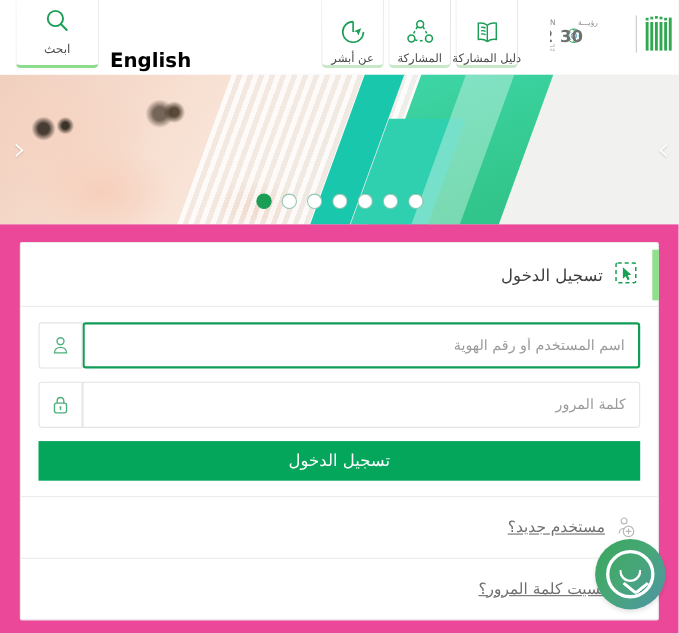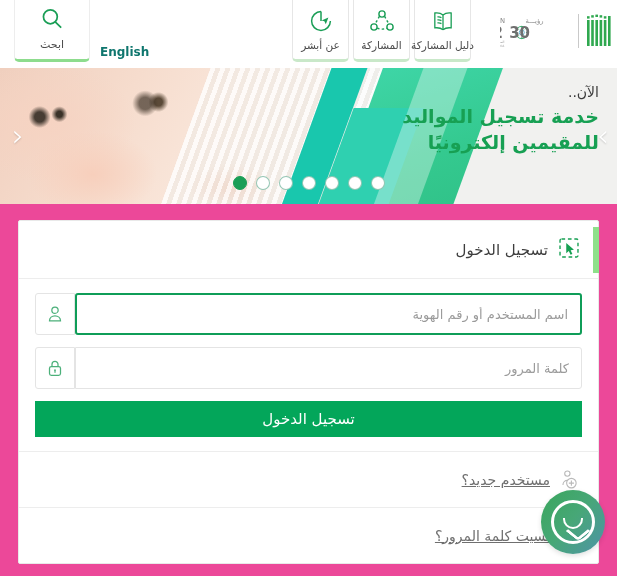--- a/index.html
+++ b/index.html
@@ -51,21 +51,21 @@
     width: 57px;
     height: 62px;
     background: #ffffff;
     border: 1px solid #e6e6e6;
     border-bottom: 3px solid #c9e8c9;
     border-radius: 0 0 5px 5px;
     border-top: none;
     display: flex;
     flex-direction: column;
     align-items: center;
-    justify-content: flex-start;
+    justify-content: flex-end;
     padding-top: 7px;
     cursor: pointer;
   }
   .nav-tile .tile-icon { height: 28px; display: flex; align-items: center; justify-content: center; }
   .nav-tile .tile-label {
     font-size: 10.5px;
     color: #4a4a4a;
     margin-top: 4px;
     white-space: nowrap;
   }
@@ -88,23 +88,23 @@
     justify-content: flex-start;
     padding-top: 6px;
     cursor: pointer;
   }
   .search-tile .tile-label { font-size: 11px; color: #4a4a4a; margin-top: 2px; }
 
   .lang-link {
     position: absolute;
     left: 100px;
     top: 45px;
-    font-size: 12px;
+    font-size: 18px;
     font-weight: bold;
-    color: #0f766e;
+    color: #000000;
     cursor: pointer;
     text-decoration: none;
   }
 
   
   .banner {
     position: relative;
     height: 136px;
     width: 617px;
     overflow: hidden;
@@ -464,25 +464,20 @@
 
 <div class="banner">
   <div class="banner-right"></div>
   <div class="banner-photo"></div>
   <div class="banner-stripes"></div>
   <div class="banner-teal1"></div>
   <div class="banner-green-wedge"></div>
   <div class="banner-teal2"></div>
   <div class="banner-lightband"></div>
 
-  <div class="banner-text">
-    <div class="banner-kicker">الآن..</div>
-    <div class="banner-title">خدمة تسجيل المواليد</div>
-    <div class="banner-title">للمقيمين إلكترونيًا</div>
-  </div>
 
   <div class="banner-arrow left">‹</div>
   <div class="banner-arrow right">›</div>
 
   <div class="banner-dots" id="carousel-dots">
       <span class="dot"></span>
       <span class="dot"></span>
       <span class="dot"></span>
       <span class="dot"></span>
       <span class="dot"></span>

